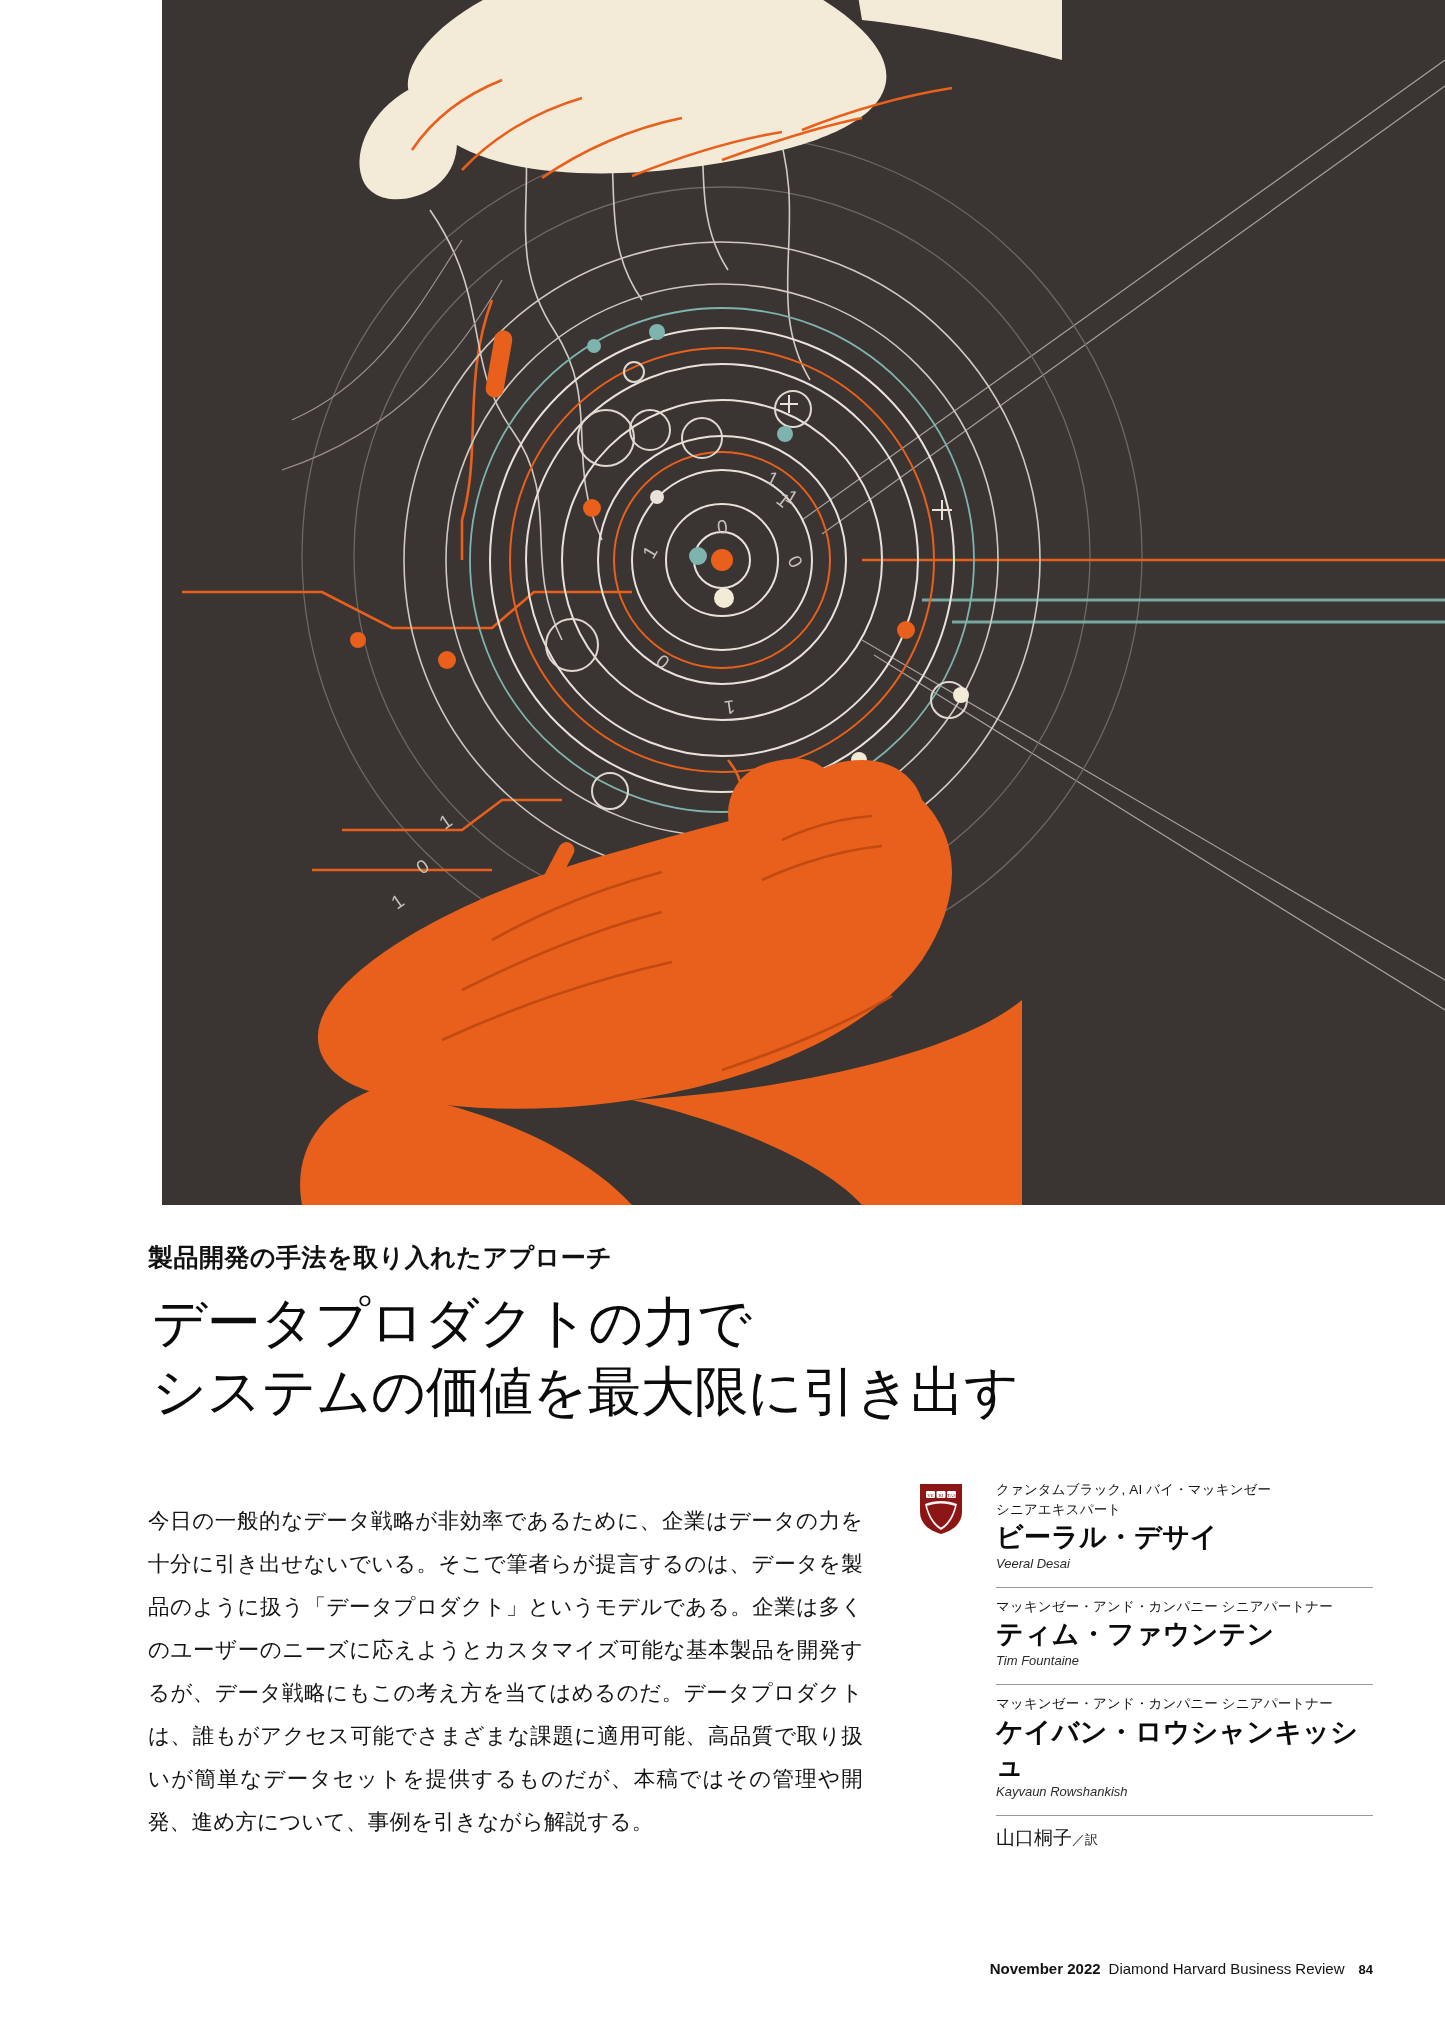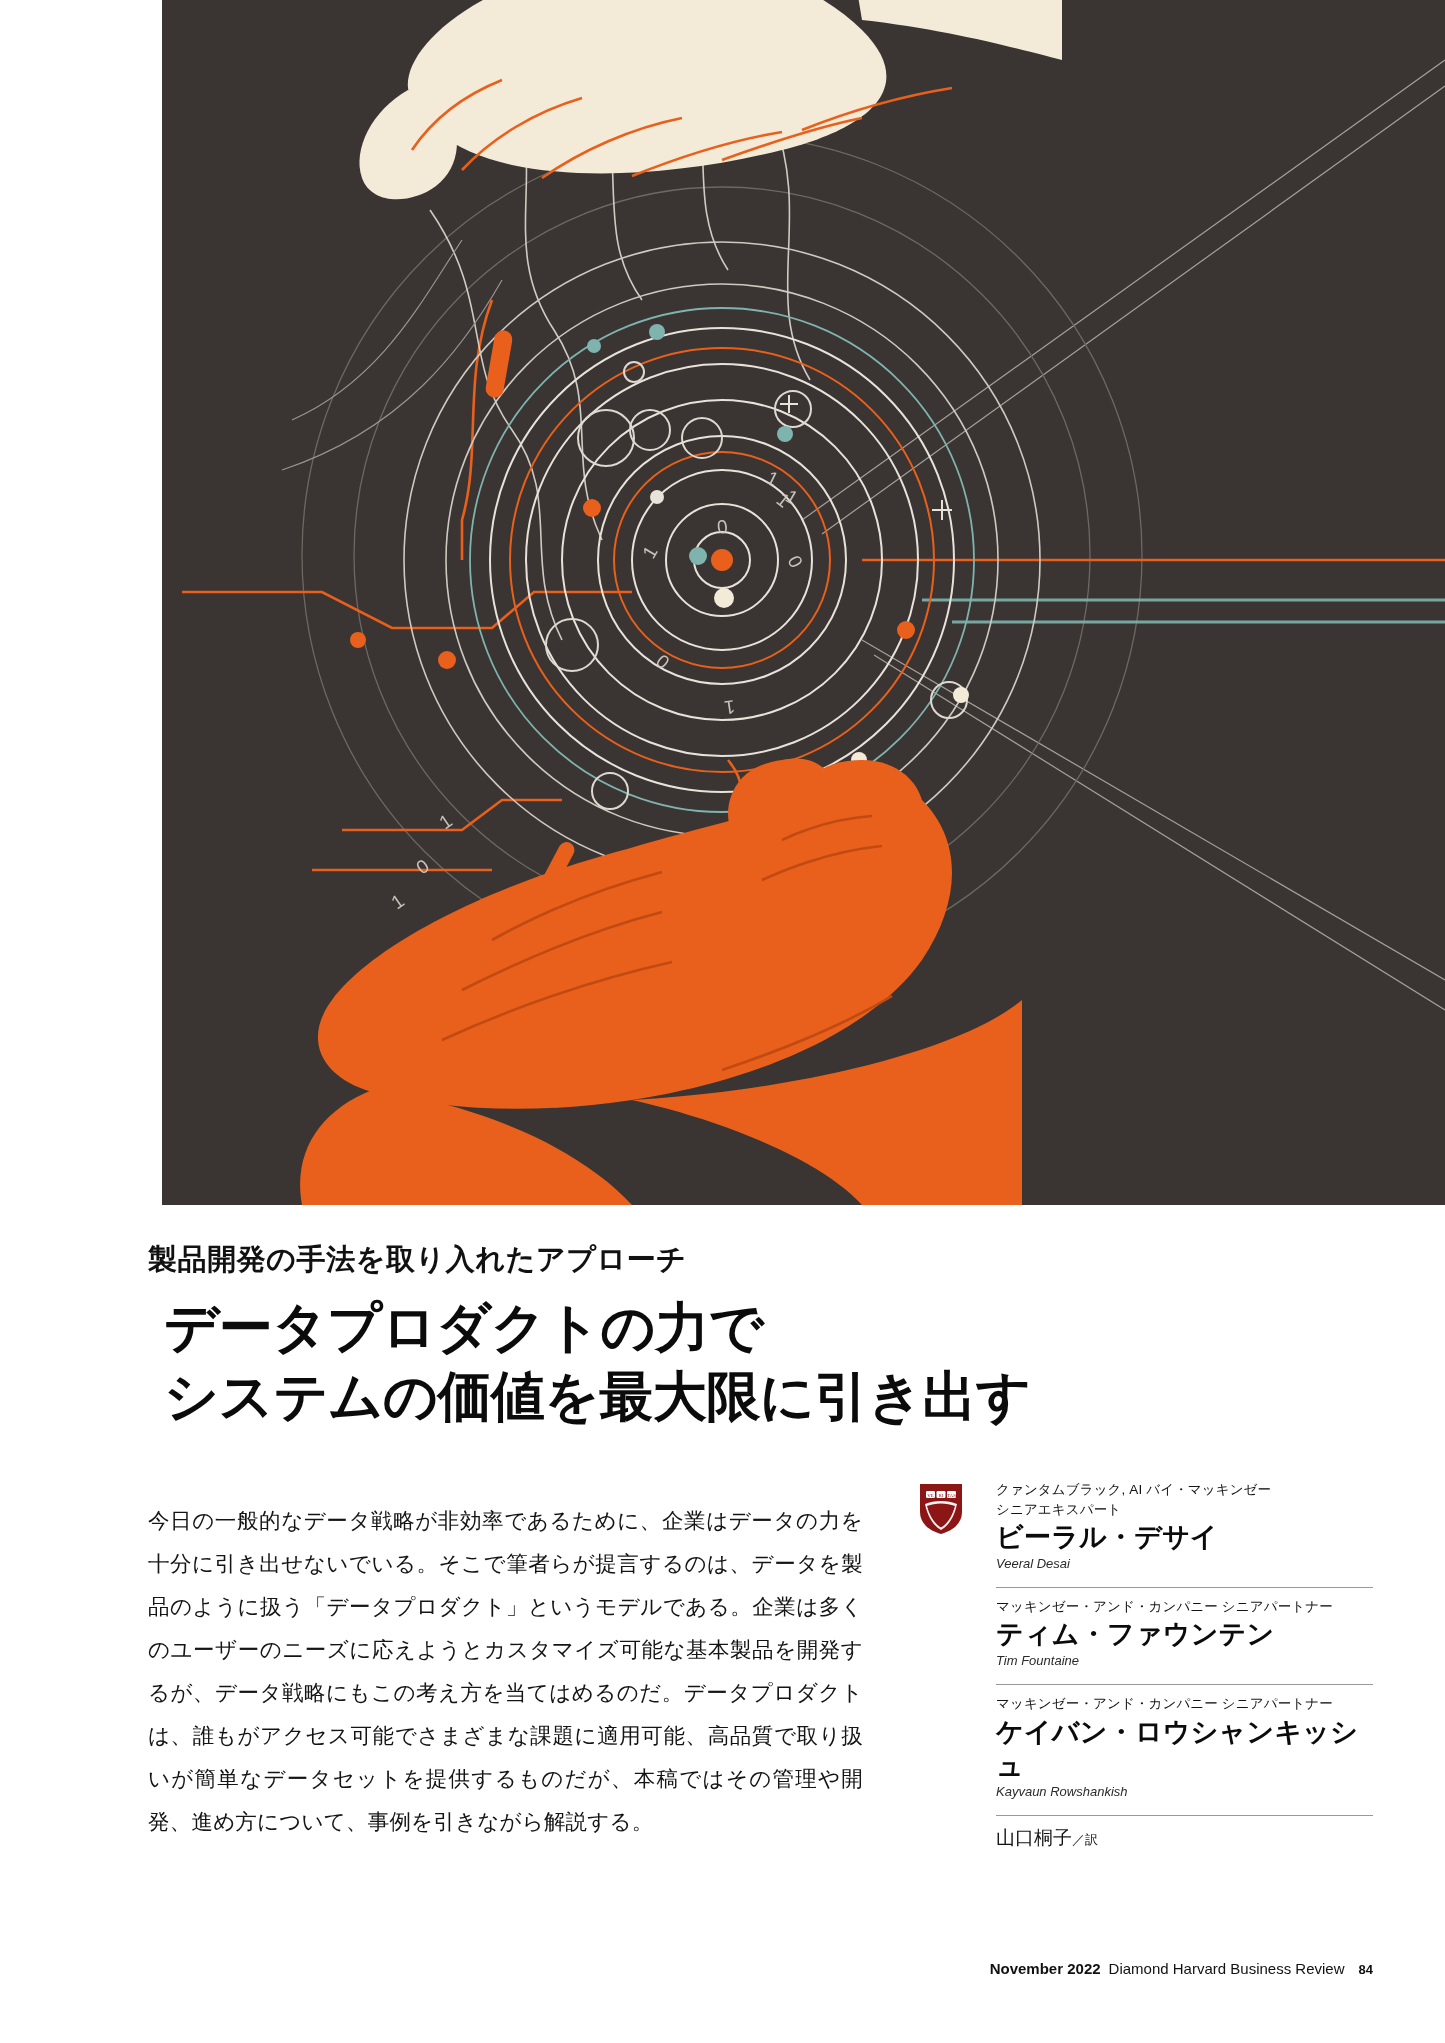--- a/index.html
+++ b/index.html
@@ -29,33 +29,33 @@
   .hero svg { display: block; width: 100%; height: 100%; }
 
   
   .content {
     position: absolute;
     left: 148px;
     top: 1242px;
     width: 1225px;
   }
   .kicker {
-    font-size: 29px;
+    font-size: 25px;
     font-weight: bold;
     letter-spacing: 0.02em;
     color: #111;
     margin: 0 0 16px 0;
     line-height: 1.2;
   }
   .headline {
     font-size: 54px;
-    font-weight: bold;
+    font-weight: normal;
     line-height: 1.28;
     letter-spacing: -0.01em;
-    margin: 16px;
+    margin: 4px;
     color: #0b0b0b;
   }
 
   
   .lower {
     position: absolute;
     left: 148px;
     top: 1478px;
     width: 1225px;
     display: flex;

